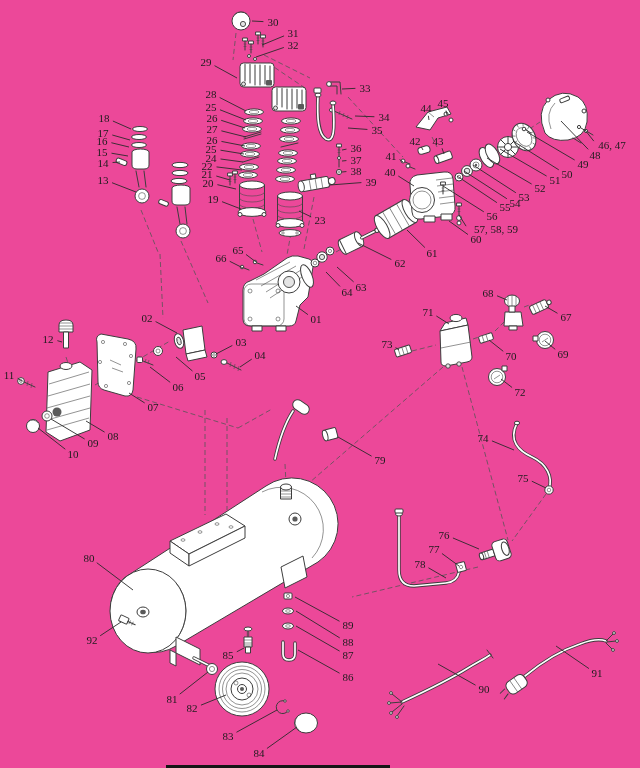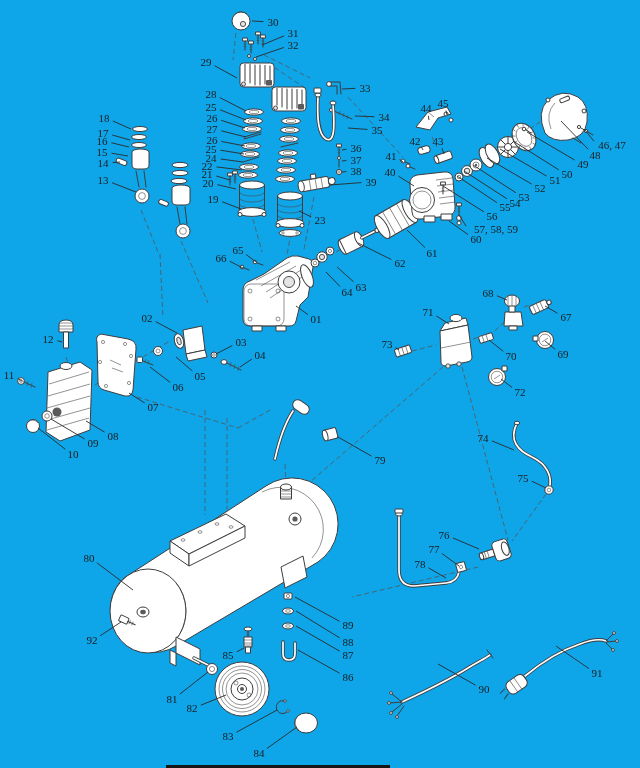--- a/index.html
+++ b/index.html
@@ -1,16 +1,16 @@
 <!DOCTYPE html>
 <html><head>
 <meta charset="utf-8">
 <style>
   html,body{margin:0;padding:0;background:#fff;}
-  #stage{position:relative;width:640px;height:768px;background:#0ea5e9;overflow:hidden;
+  #stage{position:relative;width:640px;height:768px;background:#ec4899;overflow:hidden;
          font-family:"Liberation Serif", serif;}
   svg{position:absolute;left:0;top:0;}
   .ln{stroke:#3d3d3d;stroke-width:1;fill:none;stroke-linecap:round;stroke-linejoin:round;}
   .wf{stroke:#3d3d3d;stroke-width:1;fill:#ffffff;stroke-linejoin:round;}
   .gf{stroke:#3d3d3d;stroke-width:.9;fill:#e4e4e4;}
   .df{fill:#5a5a5a;stroke:none;}
   .thin{stroke:#4a4a4a;stroke-width:.6;fill:none;}
   .tube{stroke:#3d3d3d;stroke-width:3.4;fill:none;stroke-linecap:round;}
   .core{stroke:#ffffff;stroke-width:1.7;fill:none;stroke-linecap:round;}
   .dash{stroke:#555;stroke-width:.8;fill:none;stroke-dasharray:5 3;}

